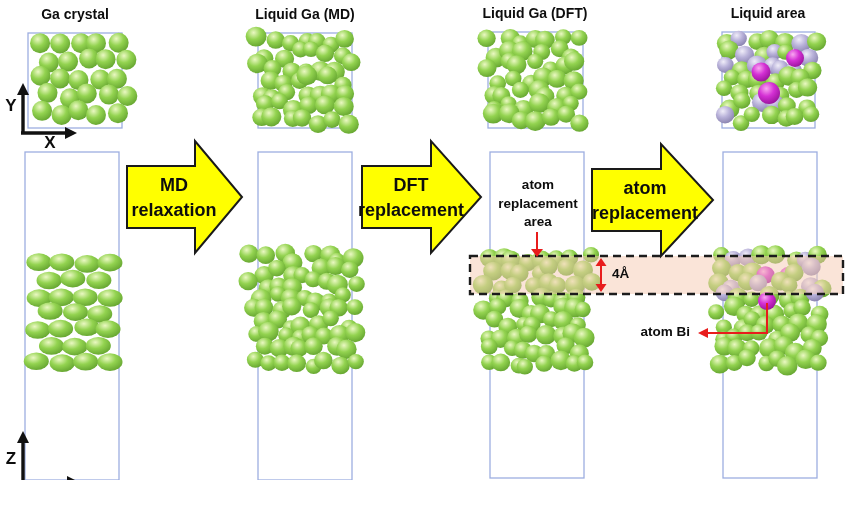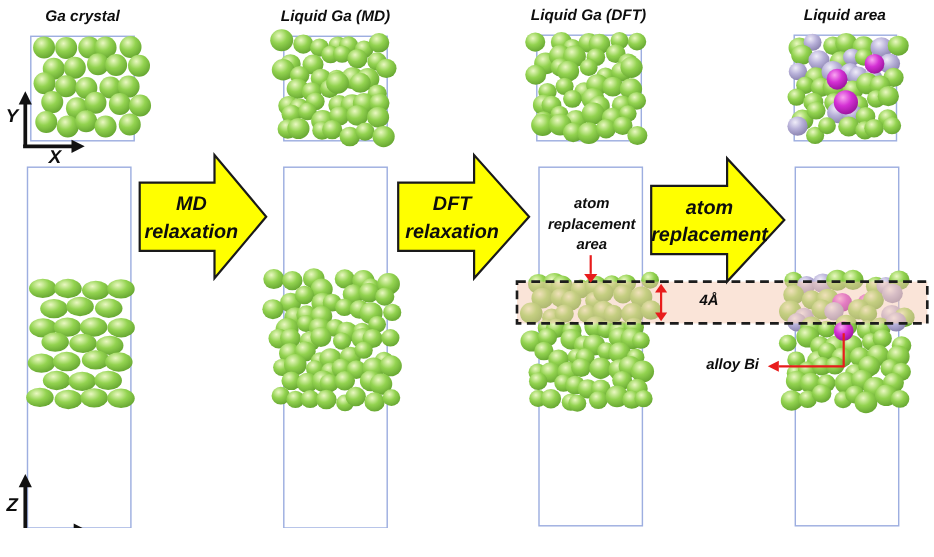--- a/index.html
+++ b/index.html
@@ -1,17 +1,17 @@
 <!DOCTYPE html>
 <html><head>
 <meta charset="utf-8">
 <style>
   html,body{margin:0;padding:0;background:#ffffff;}
   #stage{position:relative;width:849px;height:480px;background:#ffffff;overflow:hidden;
-         font-family:"Liberation Sans",sans-serif;font-style:italic;}
+         font-family:"Liberation Sans",sans-serif;}
   #gfx{position:absolute;left:0;top:0;}
   .label{position:absolute;font-family:"Liberation Sans",sans-serif;font-weight:bold;color:#0d0d0d;
          transform:translate(-50%,-50%);text-align:center;white-space:pre-line;line-height:1.38;}
   .title{font-size:14px;}
   .arrowlabel{font-size:18px;}
   .annot{font-size:13.5px;}
   .axis{font-size:17px;}
   .right-anchor{transform:translate(-100%,-50%);text-align:right;}
   .left-anchor{transform:translate(0,-50%);text-align:left;}
 </style>
@@ -502,28 +502,28 @@
   </svg>
 
   <div class="label title" style="left:75px;top:15px;">Ga crystal</div>
   <div class="label title" style="left:535px;top:14px;">Liquid Ga (DFT)</div>
   <div class="label title" style="left:305px;top:15px;">Liquid Ga (MD)</div>
   <div class="label title" style="left:768px;top:14px;">Liquid area</div>
 
   <div class="label arrowlabel" style="left:174px;top:198px;">MD
 relaxation</div>
   <div class="label arrowlabel" style="left:411px;top:198px;">DFT
-relaxation</div>
+replacement</div>
   <div class="label arrowlabel" style="left:645px;top:201px;">atom
 replacement</div>
 
   <div class="label annot" style="left:538px;top:204px;">atom
 replacement
 area</div>
-  <div class="label annot left-anchor" style="left:636px;top:274px;">4Å</div>
-  <div class="label annot right-anchor" style="left:690px;top:332px;">alloy Bi</div>
+  <div class="label annot left-anchor" style="left:612px;top:274px;">4Å</div>
+  <div class="label annot right-anchor" style="left:690px;top:332px;">atom Bi</div>
 
   <div class="label axis" style="left:11px;top:106px;">Y</div>
   <div class="label axis" style="left:50px;top:143px;">X</div>
   <div class="label axis" style="left:11px;top:459px;">Z</div>
   <div class="label axis" style="left:51px;top:491px;">X</div>
 
 </div>
 
 </body></html>

